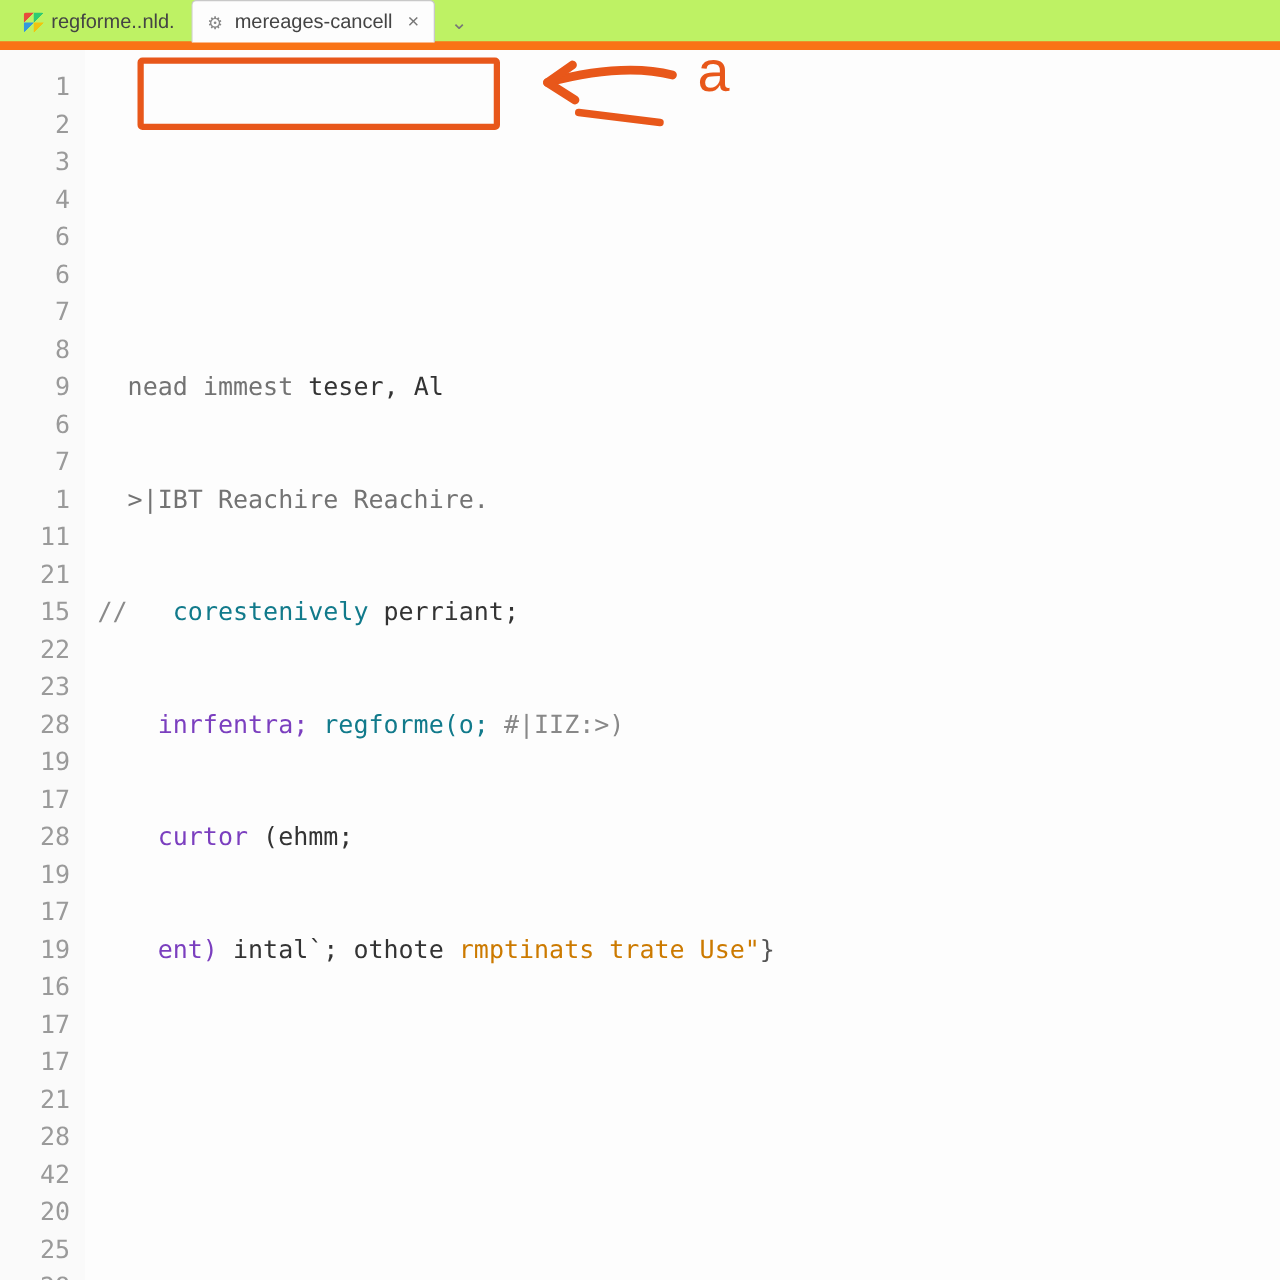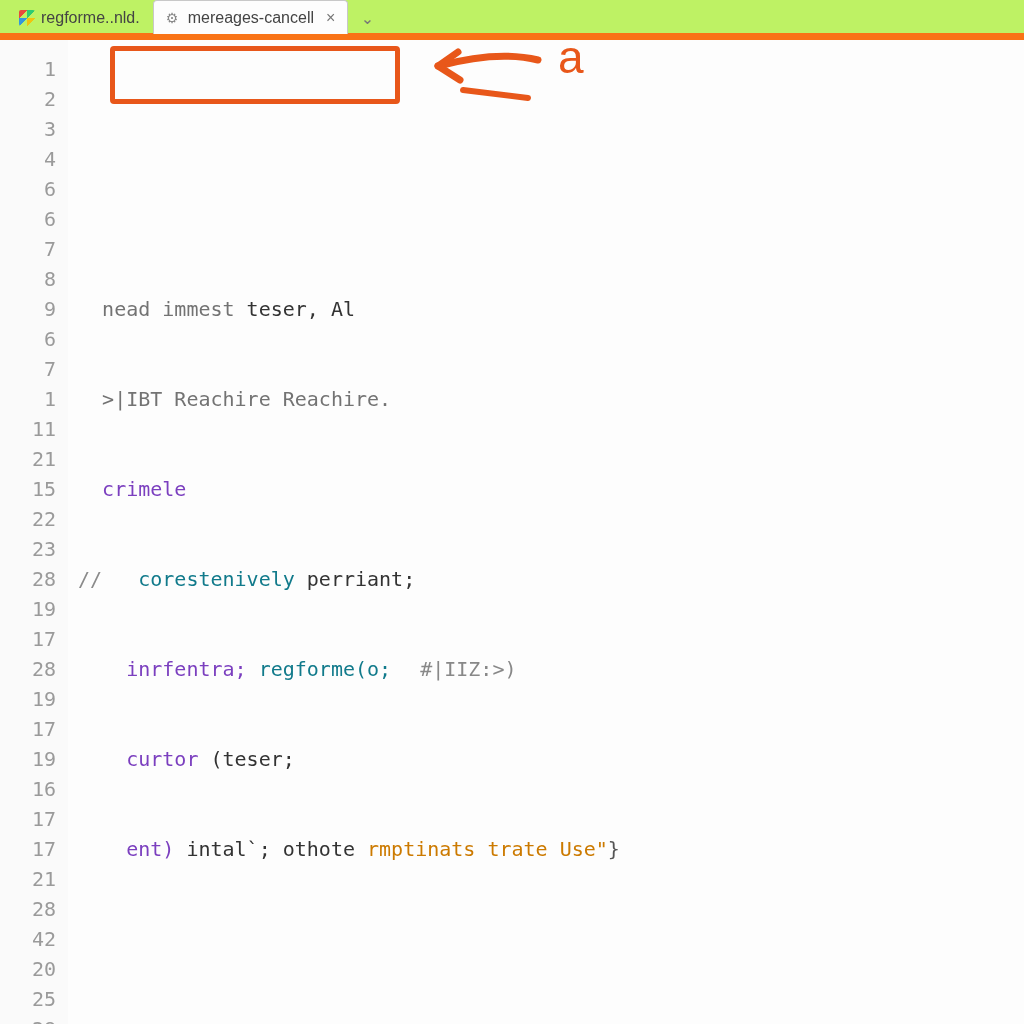--- a/index.html
+++ b/index.html
@@ -94,21 +94,21 @@
   }
   .line { height:30px; padding-left:10px; }
   
   .kw   { color:#737373; }    
   .kw2  { color:#7b3fbf; }    
   .id   { color:#333;text-align:right; }
   .str  { color:#cc7a00; }    
   .com  { color:#8a8a8a; }    
   .punc { color:#555; }
   .teal { color:#117a8b; }
-  .dim  { color:#888;margin-left:17px; }
+  .dim  { color:#888; }
   
   .annot-box {
     position:absolute;
     border:5px solid #e8571a;
     border-radius:4px;
     pointer-events:none;
   }
   .annot-label {
     position:absolute;
     color:#e8571a;
@@ -184,24 +184,23 @@
     <div class="annot-box" style="left:42px; top:6px; width:290px; height:58px;"></div>
     <svg class="annot-arrow" style="left:340px; top:0px;" width="140" height="80">
       <path d="M130 20 Q90 10 30 26" stroke="#e8571a" stroke-width="7" fill="none" stroke-linecap="round"></path>
       <path d="M30 26 L50 12 M30 26 L52 40" stroke="#e8571a" stroke-width="7" fill="none" stroke-linecap="round"></path>
       <path d="M120 58 L55 50" stroke="#e8571a" stroke-width="6" fill="none" stroke-linecap="round"></path>
     </svg>
     <div class="annot-label" style="left:490px; top:2px;">a</div>
 
     <div class="line">  <span class="kw">nead</span> <span class="kw">immest</span> <span class="id">teser,</span> <span class="id">Al</span></div>
     <div class="line">  <span class="kw">&gt;|IBT</span> <span class="kw">Reachire</span> <span class="kw">Reachire.</span></div>
-    <div class="line">  <span class="kw2">crimele</span></div>
     <div class="line"><span class="com">//</span>   <span class="teal">corestenively</span> <span class="id">perriant;</span></div>
     <div class="line">    <span class="kw2">inrfentra;</span> <span class="teal">regforme(o;</span> <span class="dim">#|IIZ:&gt;)</span></div>
-    <div class="line">    <span class="kw2">curtor</span> <span class="id">(teser;</span></div>
+    <div class="line">    <span class="kw2">curtor</span> <span class="id">(ehmm;</span></div>
     <div class="line">    <span class="kw2">ent)</span> <span class="id">intal`;</span> <span class="id">othote</span> <span class="str">rmptinats trate Use"</span><span class="punc">}</span></div>
     
     
     
     
     
     
     
     
     

